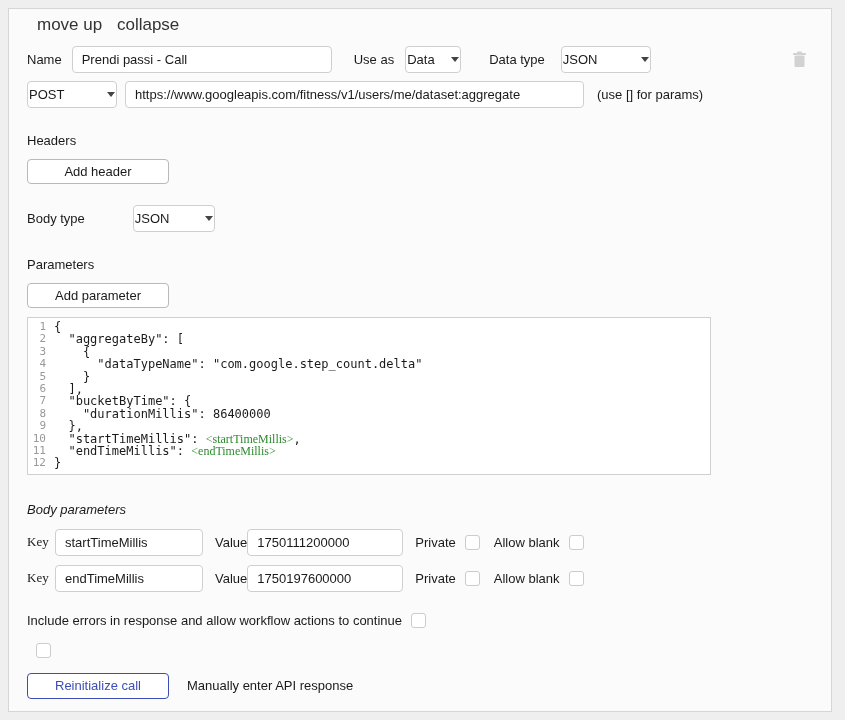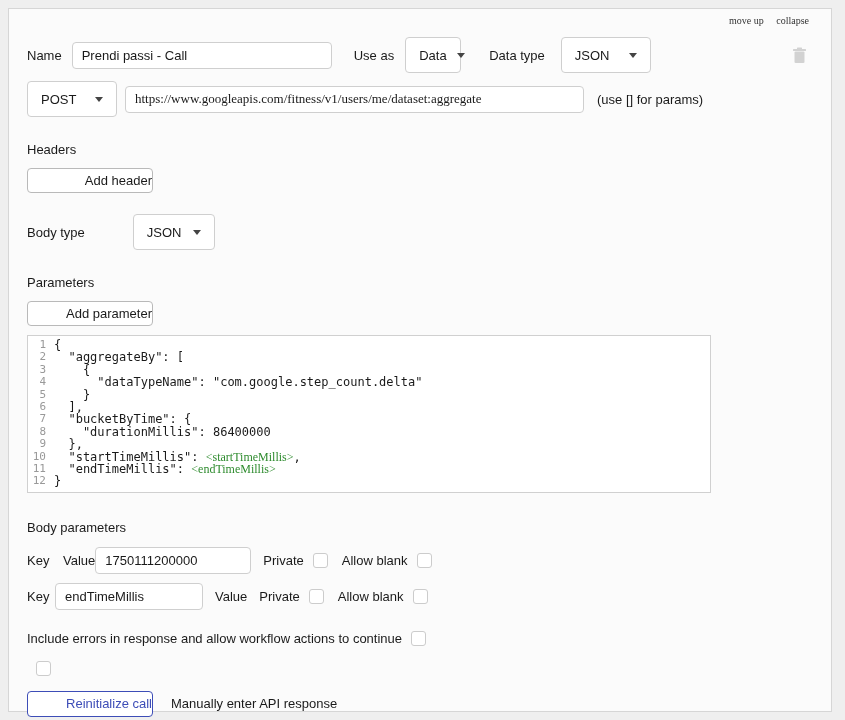--- a/index.html
+++ b/index.html
@@ -13,85 +13,82 @@
   }
   .panel {
     position: absolute;
     left: 8px; top: 8px;
     width: 824px; height: 704px;
     background: #fbfbfb;
     border: 1px solid #d6d6d6;
     padding: 6px 18px 0 18px;
   }
   .top-links {
-    text-align: right;
-    font-size: 10px;
+    font-size: 17px;
     color: #333;
     padding-right: 4px;
-    font-family: Liberation Serif, serif;
   }
   .top-links span { margin-left: 10px; cursor: pointer; }
   .row { display: flex; align-items: center; }
   label, .lbl { color: #1a1a1a; }
   input[type="text"] {
     height: 27px;
     border: 1px solid #cfcfcf;
     border-radius: 4px;
     background: #fff;
     font-family: "Liberation Sans", sans-serif;
     font-size: 13px;
     color: #1a1a1a;
     padding: 0 9px;
   }
   .select {
-    height: 36px;
+    height: 27px;
     border: 1px solid #cfcfcf;
     border-radius: 4px;
     background: #fff;
     display: inline-flex;
     align-items: center;
     justify-content: space-between;
-    padding: 0 13px;
+    padding: 0 1px;
     cursor: pointer;
     font-size: 13px;
   }
   .caret {
     width: 0; height: 0;
     border-left: 4px solid transparent;
     border-right: 4px solid transparent;
     border-top: 5px solid #444;
     margin-left: 10px;
   }
   .btn {
-    width: 126px;
+    width: 142px;
     height: 25px;
     background: #fff;
     border: 1px solid #b9b9b9;
     border-radius: 4px;
     font-family: "Liberation Sans", sans-serif;
     font-size: 13px;
     color: #1a1a1a;
     cursor: pointer;
-    text-align: right;
   }
   .btn-primary {
     border: 1px solid #3d4db7;
     color: #3d4db7;
     height: 26px;
   }
   .name-row { margin-top: 11px; }
   .name-row .name-input { width: 260px; margin-left: 10px; }
   .name-row .useas-lbl { margin-left: 22px; }
   .name-row .useas-select { width: 56px; margin-left: 11px; }
   .name-row .dtype-lbl { margin-left: 28px; }
   .name-row .dtype-select { width: 90px; margin-left: 16px; }
   .trash { margin-left: auto; margin-right: 6px; cursor: pointer; opacity: .8; }
   .req-row { margin-top: 8px; }
   .req-row .method-select { width: 90px; }
-  .req-row .url-input { width: 459px; margin-left: 8px; font-family: Liberation Serif, serif; }
+  .req-row .url-input { width: 459px; margin-left: 8px; }
   .req-row .hint { margin-left: 13px; }
   .sec-label { margin-top: 25px; }
   .sec-btn { margin-top: 11px; display: block; }
   .bodytype-row { margin-top: 21px; }
   .bodytype-row .bt-select { width: 82px; margin-left: 48px; }
   .body-label { margin-top: 24px; }
   .editor {
     margin-top: 9px;
     width: 684px;
     background: #fff;
@@ -105,23 +102,23 @@
   .line-num {
     width: 26px;
     text-align: right;
     padding-right: 8px;
     color: #999;
     font-size: 11px;
     flex: none;
     user-select: none;
   }
   .line-code .dyn { color: #2e8b2e; font-family: Liberation Serif, serif; }
-  .bp-label { margin-top: 27px; }
+  .bp-label { margin-top: 27px; font-style: italic; }
   .param-row { margin-top: 12px; }
-  .param-row .key-lbl { width: 24px; }
+  .param-row .key-lbl { width: 24px; font-family: Liberation Serif, serif; }
   .param-row .key-input { width: 148px; margin-left: 4px; }
   .param-row .val-lbl { margin-left: 12px; }
   .param-row .val-input { width: 156px; }
   .param-row .priv-lbl { margin-left: 12px; }
   .param-row .blank-lbl { margin-left: 14px; }
   input[type="checkbox"] {
     appearance: none;
     -webkit-appearance: none;
     width: 15px; height: 15px;
     border: 1px solid #ccc;
@@ -206,32 +203,34 @@
         <div class="code-line"><span class="line-num">10</span><span class="line-code"><span>  "startTimeMillis": </span><span class="dyn">&lt;startTimeMillis&gt;</span><span>,</span></span></div>
         <div class="code-line"><span class="line-num">11</span><span class="line-code"><span>  "endTimeMillis": </span><span class="dyn">&lt;endTimeMillis&gt;</span></span></div>
         <div class="code-line"><span class="line-num">12</span><span class="line-code"><span>}</span></span></div>
       </div>
   </div>
 
   <div class="bp-label">Body parameters</div>
 
   <div class="row param-row">
     <span class="lbl key-lbl">Key</span>
+    <input type="text" class="key-input" value="startTimeMillis" style="">
     <span class="lbl val-lbl">Value</span>
     <input type="text" class="val-input" value="1750111200000" style="">
     <span class="lbl priv-lbl">Private</span>
     <input type="checkbox" style="">
     <span class="lbl blank-lbl">Allow blank</span>
     <input type="checkbox" style="">
   </div>
 
   <div class="row param-row" style="margin-top:9px;">
     <span class="lbl key-lbl">Key</span>
     <input type="text" class="key-input" value="endTimeMillis" style="">
     <span class="lbl val-lbl">Value</span>
+    <input type="text" class="val-input" value="1750197600000" style="">
     <span class="lbl priv-lbl">Private</span>
     <input type="checkbox" style="">
     <span class="lbl blank-lbl">Allow blank</span>
     <input type="checkbox" style="">
   </div>
 
   <div class="row opt-row">
     <span class="lbl">Include errors in response and allow workflow actions to continue</span>
     <input type="checkbox" style="">
   </div>

